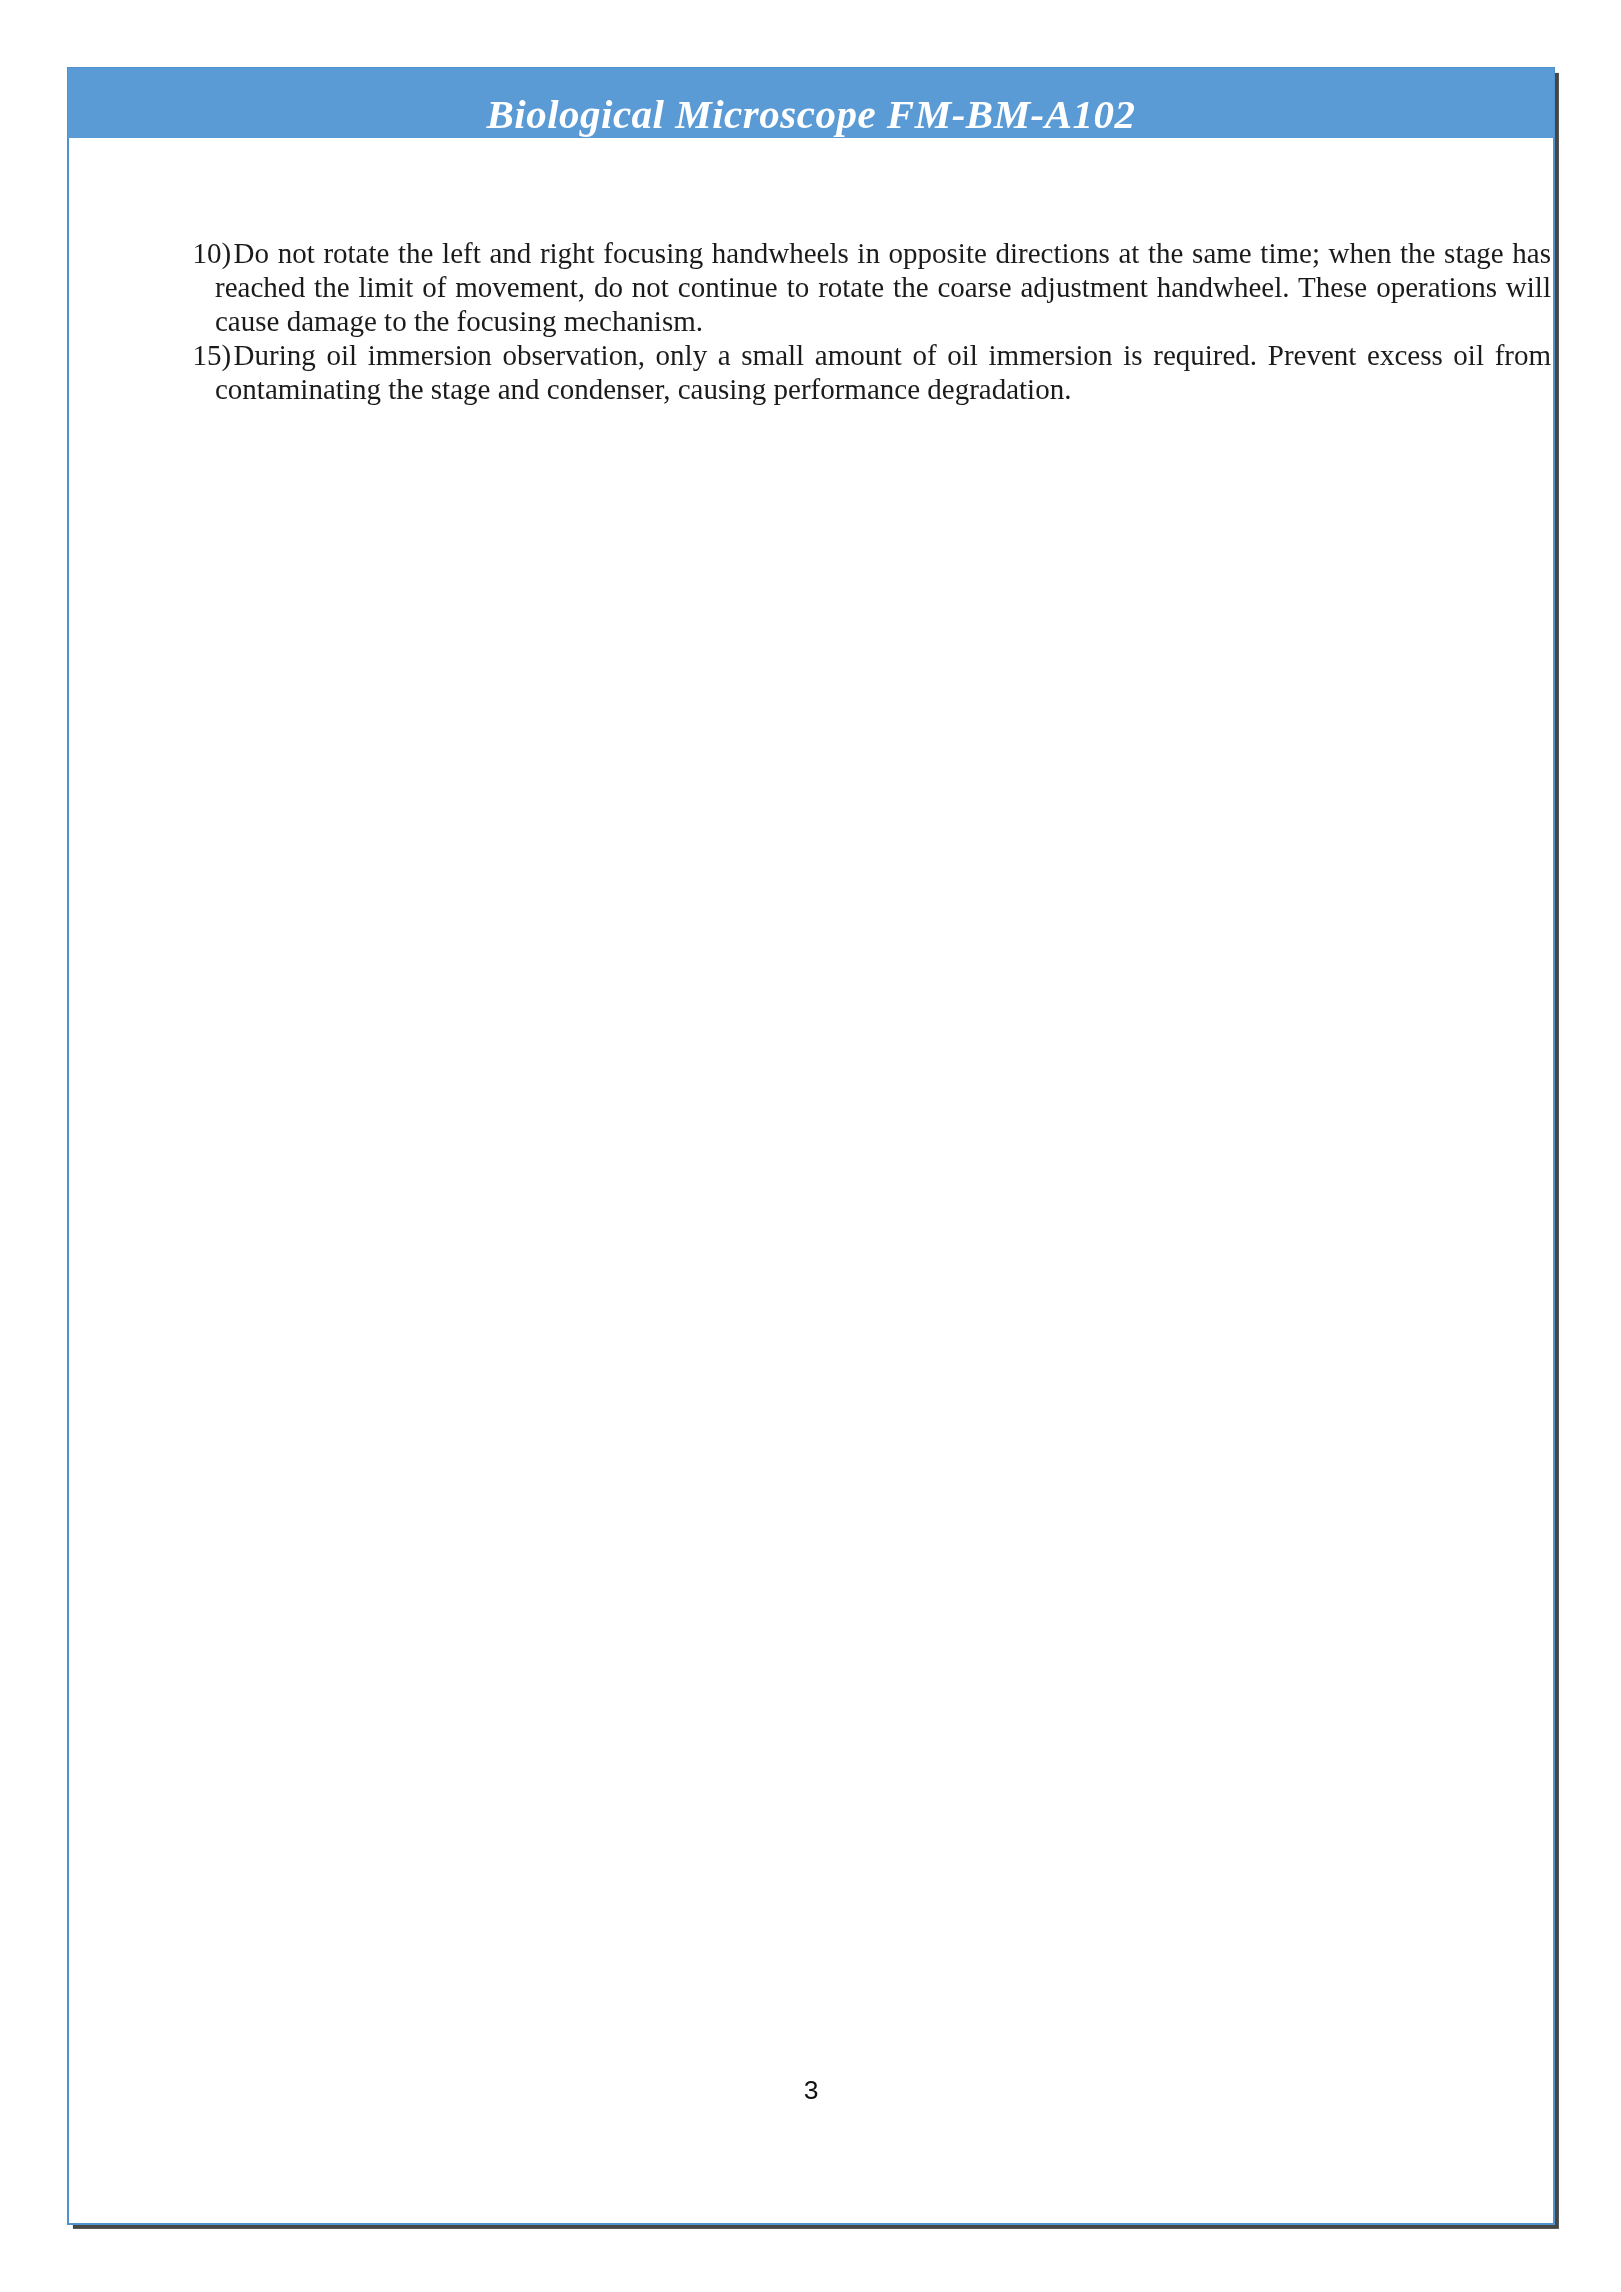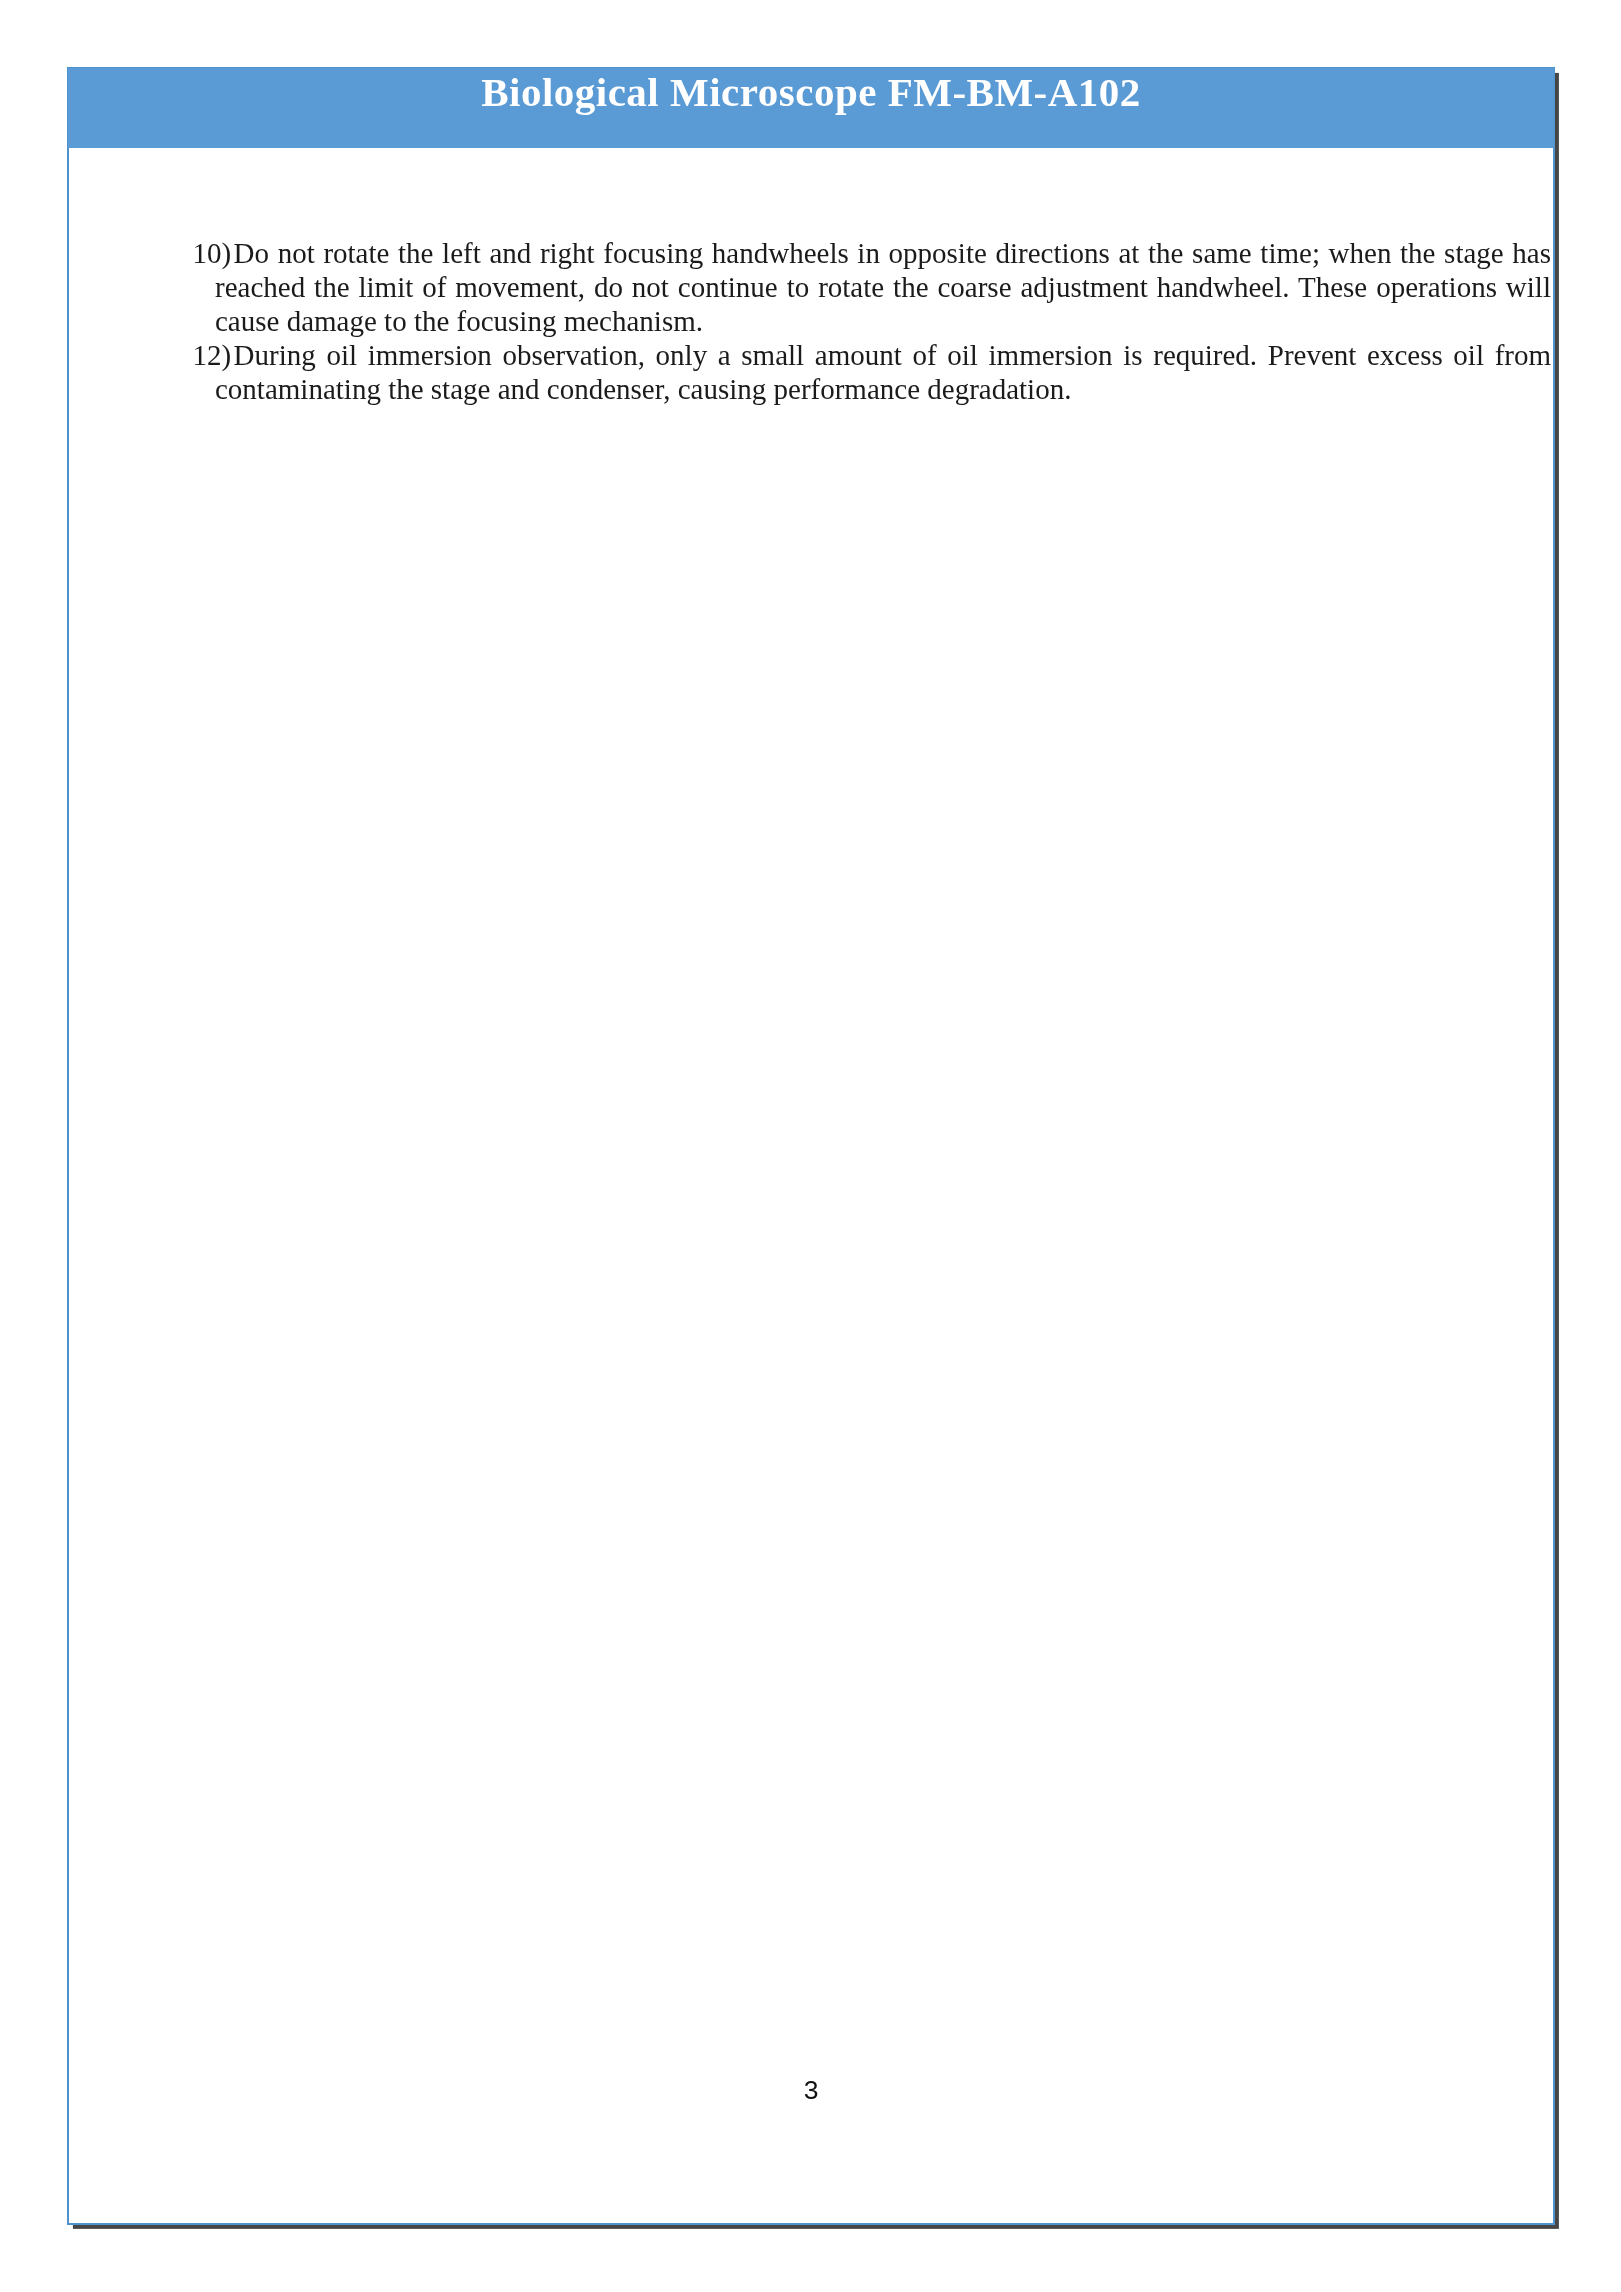--- a/index.html
+++ b/index.html
@@ -20,23 +20,23 @@
     position:absolute;
     left:67px;top:67px;
     width:1488px;height:2158px;
     background:#ffffff;
     border:2px solid var(--page-border);
     box-shadow:4.9px 4.9px 0 -1px #464646;
   }
   .header-bar{
     position:absolute;
     left:-1px;top:-1px;
-    width:1486px;height:80px;
+    width:1486px;height:70px;
     background:var(--header-background);
-    display:flex;align-items:flex-start;justify-content:center;
+    display:flex;align-items:flex-end;justify-content:center;font-style:italic;
   }
   .title{
     color:var(--title-text);
     font-size:41px;
     font-weight:bold;
     letter-spacing:0.5px;
     white-space:nowrap;
   }
   .content{
     position:absolute;
@@ -80,21 +80,21 @@
     <span class="title">Biological Microscope FM-BM-A102</span>
   </header>
 
   <main class="content">
 
     <div class="item">
       <span class="num">10)</span><span class="txt">Do not rotate the left and right focusing handwheels in opposite directions at the same time; when the stage has reached the limit of movement, do not continue to rotate the coarse adjustment handwheel. These operations will cause damage to the focusing mechanism.</span>
     </div>
 
     <div class="item">
-      <span class="num">12)</span><span class="txt">During oil immersion observation, only a small amount of oil immersion is required. Prevent excess oil from contaminating the stage and condenser, causing performance degradation.</span>
+      <span class="num">15)</span><span class="txt">During oil immersion observation, only a small amount of oil immersion is required. Prevent excess oil from contaminating the stage and condenser, causing performance degradation.</span>
     </div>
 
 
   </main>
 
   <div class="page-number">3</div>
 
 </div>
 
 

